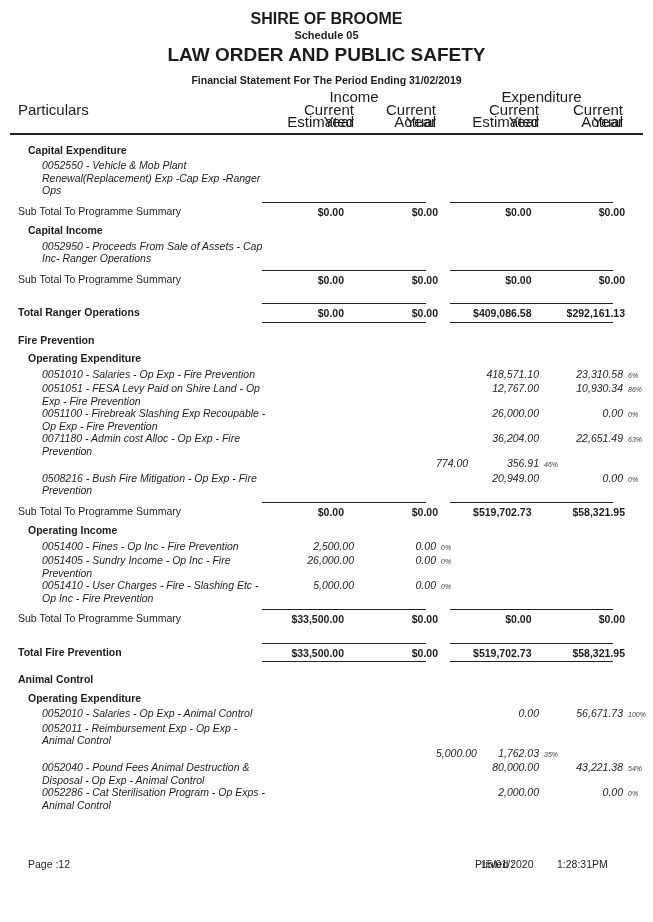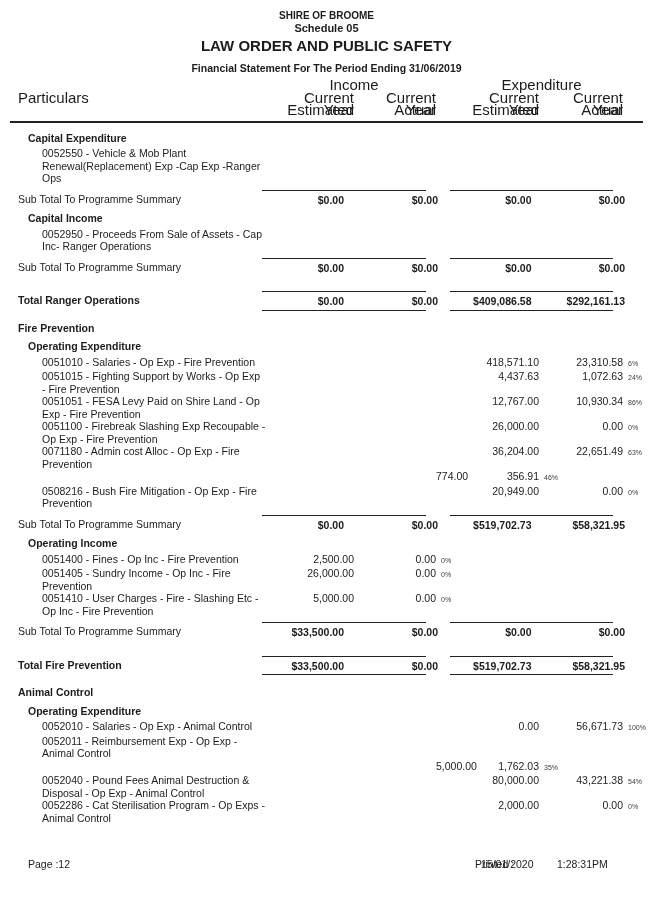--- a/index.html
+++ b/index.html
@@ -2,23 +2,23 @@
 <html><head>
 <meta charset="utf-8">
 <style>
   html,body { margin:0; padding:0; background:#fff; }
   body {
     width:653px; height:922px; position:relative; overflow:hidden;
     font-family:"Liberation Sans", sans-serif; color:#1c1c1c;
     -webkit-font-smoothing:antialiased;
   }
   .doc-header { text-align:center; padding-top:10px; }
-  .org-title { font-size:10px; font-weight:bold; }
+  .org-title { font-size:16px; font-weight:bold; }
   .schedule-title { font-size:11px; font-weight:bold; margin-top:1px; }
-  .program-title { font-size:15px; font-weight:bold; margin-top:3px; }
+  .program-title { font-size:19px; font-weight:bold; margin-top:3px; }
   .period-title { font-size:10.5px; font-weight:bold; margin-top:8px; }
 
   .colhead {
     display:grid;
     grid-template-columns:254px 82px 82px 24px 79px 84px 28px;
     grid-auto-rows:12.5px;
     padding-left:18px; margin-top:5px;
     font-size:15px; line-height:12.5px;
   }
   .group-income   { grid-column:2 / span 2; grid-row:1; text-align:center; }
@@ -28,21 +28,21 @@
   .r2c5{grid-column:5;grid-row:2}.r2c6{grid-column:6;grid-row:2}
   .r3c2{grid-column:2;grid-row:3}.r3c3{grid-column:3;grid-row:3}
   .r3c5{grid-column:5;grid-row:3}.r3c6{grid-column:6;grid-row:3}
   .particulars-hd { grid-column:1; grid-row:2; align-self:center; }
   .header-rule { margin:4px 10px 0 10px; border-bottom:2.5px solid #222; }
 
   #rows { margin-top:9px; font-size:10.5px; line-height:12.5px; }
   .grid-row {
     display:grid;
     grid-template-columns:254px 82px 82px 24px 79px 84px 28px;
-    padding-left:18px; align-items:start;
+    padding-left:18px; align-items:start;font-style:italic;
   }
   .group-grid {
     display:grid;
     grid-template-columns:254px 164px 24px 163px 28px;
     padding-left:8px; align-items:start;
   }
   .row-program   { font-weight:bold; margin-top:11px; margin-bottom:2px; padding-left:18px; }
   .row-subheader { font-weight:bold; margin-top:6px; margin-bottom:3px; padding-left:28px; }
   .row-item .item-label { padding-left:24px; padding-right:6px; }
   .num  { text-align:right; white-space:nowrap; }
@@ -62,21 +62,21 @@
   .printed-date { left:481px; }
   .printed-time { left:557px; }
 </style>
 </head>
 <body>
 
 <div class="doc-header">
   <div class="org-title">SHIRE OF BROOME</div>
   <div class="schedule-title">Schedule 05</div>
   <div class="program-title">LAW ORDER AND PUBLIC SAFETY</div>
-  <div class="period-title">Financial Statement For The Period Ending 31/06/2019</div>
+  <div class="period-title">Financial Statement For The Period Ending 31/02/2019</div>
 </div>
 
 <div class="colhead">
   <div class="group-income">Income</div>
   <div class="group-expend">Expenditure</div>
   <div class="particulars-hd">Particulars</div>
   <div class="cy r2c2">Current Year</div>
   <div class="cy r2c3">Current Year</div>
   <div class="cy r2c5">Current Year</div>
   <div class="cy r2c6">Current Year</div>
@@ -152,29 +152,20 @@
     <div class="grid-row row-item">
       <div class="item-label">0051010 - Salaries - Op Exp - Fire Prevention</div>
       <div class="num"></div>
       <div class="num"></div>
       <div class="pct"></div>
       <div class="num">418,571.10</div>
       <div class="num">23,310.58</div>
       <div class="pct">6%</div>
     </div>
     <div class="grid-row row-item">
-      <div class="item-label">0051015 - Fighting Support by Works - Op Exp - Fire Prevention</div>
-      <div class="num"></div>
-      <div class="num"></div>
-      <div class="pct"></div>
-      <div class="num">4,437.63</div>
-      <div class="num">1,072.63</div>
-      <div class="pct">24%</div>
-    </div>
-    <div class="grid-row row-item">
       <div class="item-label">0051051 - FESA Levy Paid on Shire Land - Op Exp - Fire Prevention</div>
       <div class="num"></div>
       <div class="num"></div>
       <div class="pct"></div>
       <div class="num">12,767.00</div>
       <div class="num">10,930.34</div>
       <div class="pct">86%</div>
     </div>
     <div class="grid-row row-item">
       <div class="item-label">0051100 - Firebreak Slashing Exp Recoupable - Op Exp - Fire Prevention</div>

